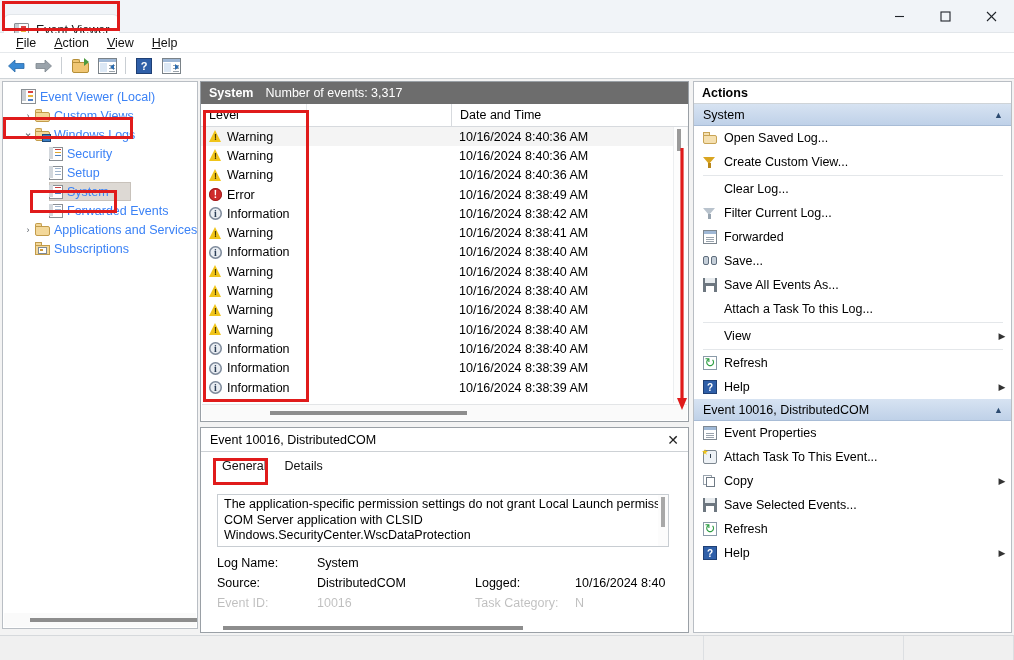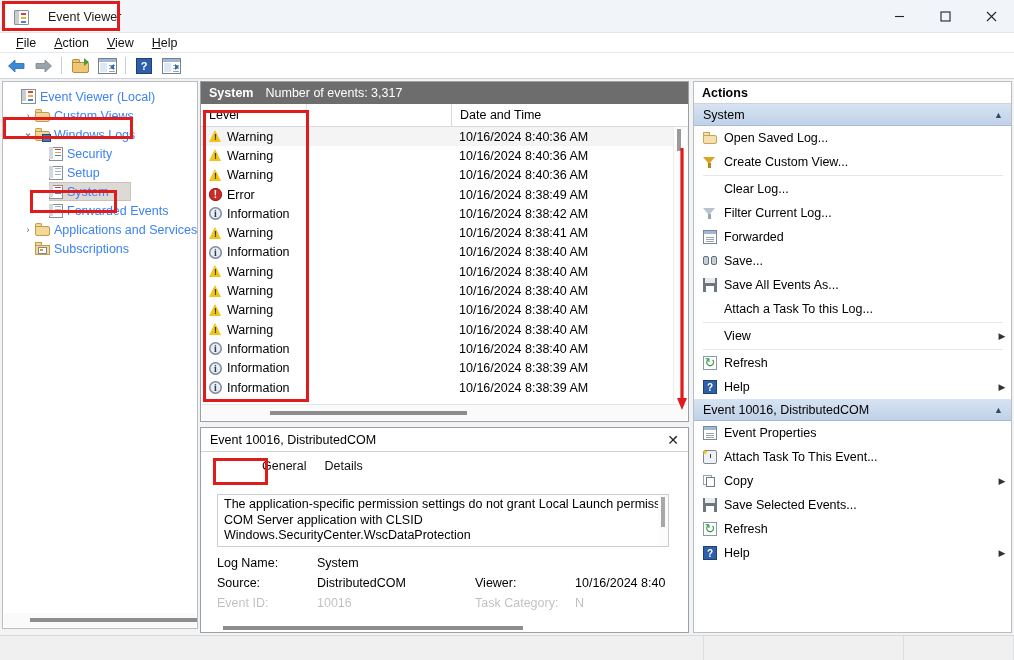--- a/index.html
+++ b/index.html
@@ -13,24 +13,24 @@
   }
   #app { position: relative; width: 1014px; height: 660px; background:#f3f3f3; }
 
   
   .titlebar {
     position:absolute; left:0; top:0; width:1014px; height:33px;
     background:#f1f4f8;
     border-bottom:1px solid #e2e6ea;
   }
   .tab {
-    position:absolute; left:4px; top:2px; width:115px; height:30px;
+    position:absolute; left:4px; top:15px; width:115px; height:30px;
     background:#ffffff;
     border-radius:6px 6px 0 0;
-    display:flex; align-items:center; gap:19px; padding-left:10px;
+    display:flex; align-items:center; gap:7px; padding-left:10px;
     box-shadow: 0 0 0 1px #e3e7eb;
   }
   .tab-title { font-size:12.5px; color:#1b1b1b; white-space:nowrap; }
   .tab-icon { width:15px; height:15px; position:relative; flex:none; }
   .tab-icon .bk { position:absolute; inset:0; background:#fdfdfd; border:1px solid #8a8f94; border-radius:1px; }
   .tab-icon .bar { position:absolute; left:1px; top:1px; width:4px; height:13px; background:#c8cdd2; }
   .tab-icon .d1 { position:absolute; left:7px; top:3px; width:5px; height:2px; background:#d94141; }
   .tab-icon .d2 { position:absolute; left:7px; top:7px; width:5px; height:2px; background:#e8b23a; }
   .tab-icon .d3 { position:absolute; left:7px; top:11px; width:5px; height:2px; background:#4f7fc4; }
 
@@ -171,21 +171,21 @@
   .detail-pane { position:absolute; left:0; top:346px; width:489px; height:206px;
      border:1px solid #9aa0a6; background:#ffffff; }
   .detail-head { height:24px; display:flex; align-items:center; padding:0 6px 0 9px;
      border-bottom:1px solid #cdd1d5; font-size:12.5px; }
   .detail-head .ttl { flex:1; }
   .detail-close { width:18px; height:18px; display:flex; align-items:center; justify-content:center;
      font-size:14px; color:#222; }
 
   .tabs { height:28px; display:flex; align-items:center; padding-left:14px; gap:4px; position:relative; }
   .dtab { font-size:12.5px; padding:3px 7px; color:#111; }
-  .dtab.active { background:#ffffff;margin-left:40px; }
+  .dtab.active { background:#ffffff; }
 
   .desc-box { position:absolute; left:16px; top:66px; width:452px; height:53px;
      border:1px solid #c8cdd2; background:#fff; overflow:hidden; }
   .desc-box .inner { padding:2px 4px 0 6px; font-size:12.5px; line-height:15.5px; white-space:nowrap; }
   .desc-vs { position:absolute; right:0; top:0; width:10px; bottom:0; background:#fcfcfc; }
   .desc-vs .thumb { position:absolute; left:3px; top:2px; width:4px; height:30px; background:#a8a8a8; }
 
   .meta { position:absolute; left:16px; top:125px; width:452px; height:58px; overflow:hidden; }
   .mrow { height:20px; display:flex; align-items:center; font-size:12.5px; white-space:nowrap; }
   .mrow .k1 { width:100px; }
@@ -610,21 +610,21 @@
         <div class="meta" id="meta-rows">
             <div class="mrow">
               <span class="k1">Log Name:</span>
               <span class="v1">System</span>
               <span class="k2"></span>
               <span class="v2"></span>
             </div>
             <div class="mrow">
               <span class="k1">Source:</span>
               <span class="v1">DistributedCOM</span>
-              <span class="k2">Viewer:</span>
+              <span class="k2">Logged:</span>
               <span class="v2">10/16/2024 8:40</span>
             </div>
             <div class="mrow cut">
               <span class="k1">Event ID:</span>
               <span class="v1">10016</span>
               <span class="k2">Task Category:</span>
               <span class="v2">N</span>
             </div>
           </div>
         <div class="meta-hs">

